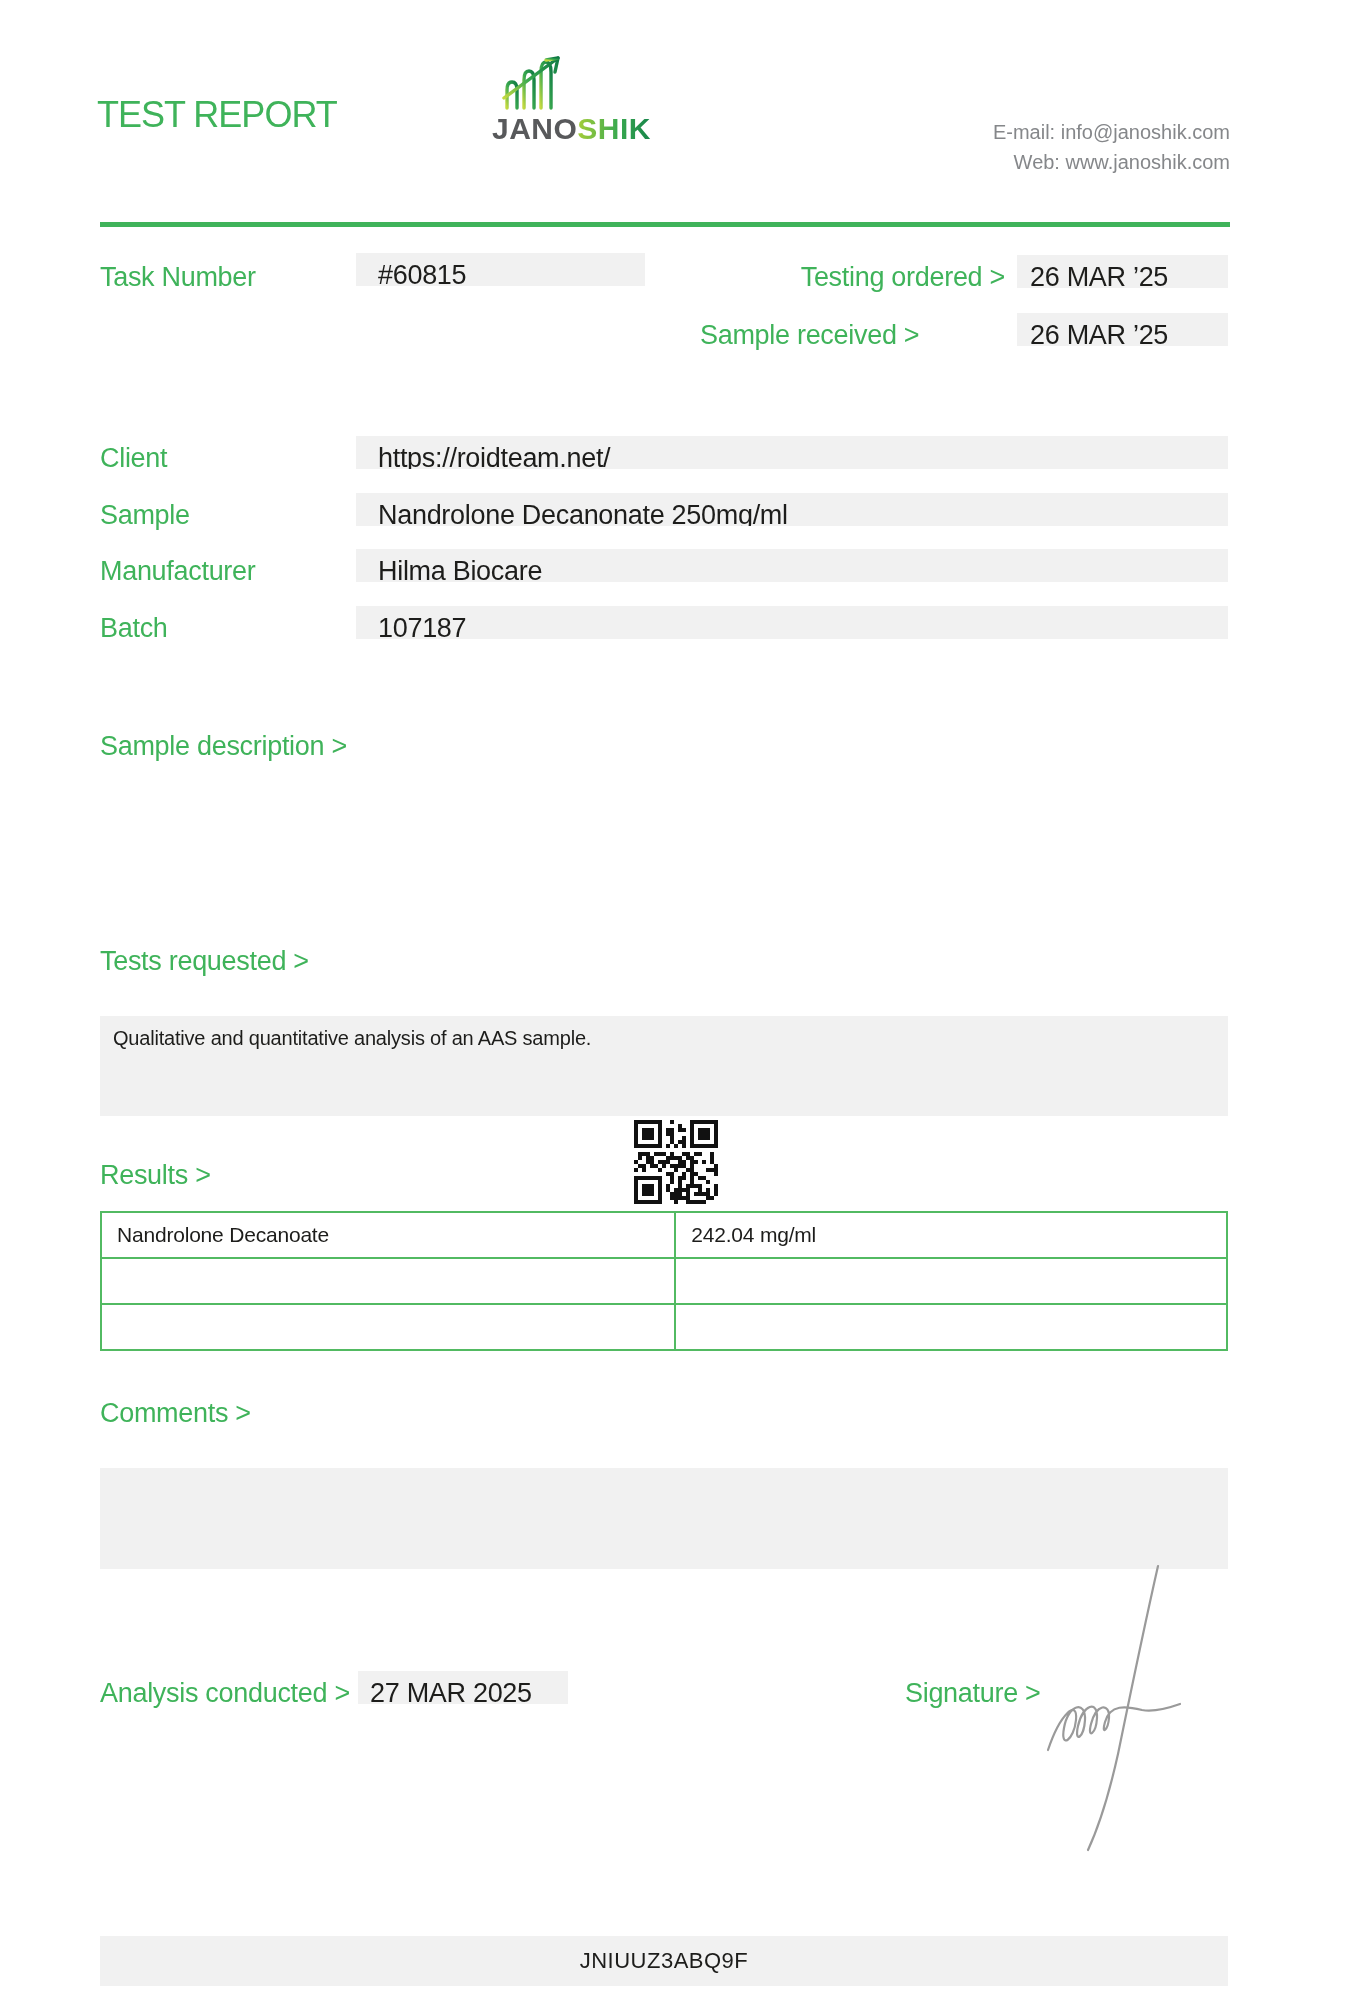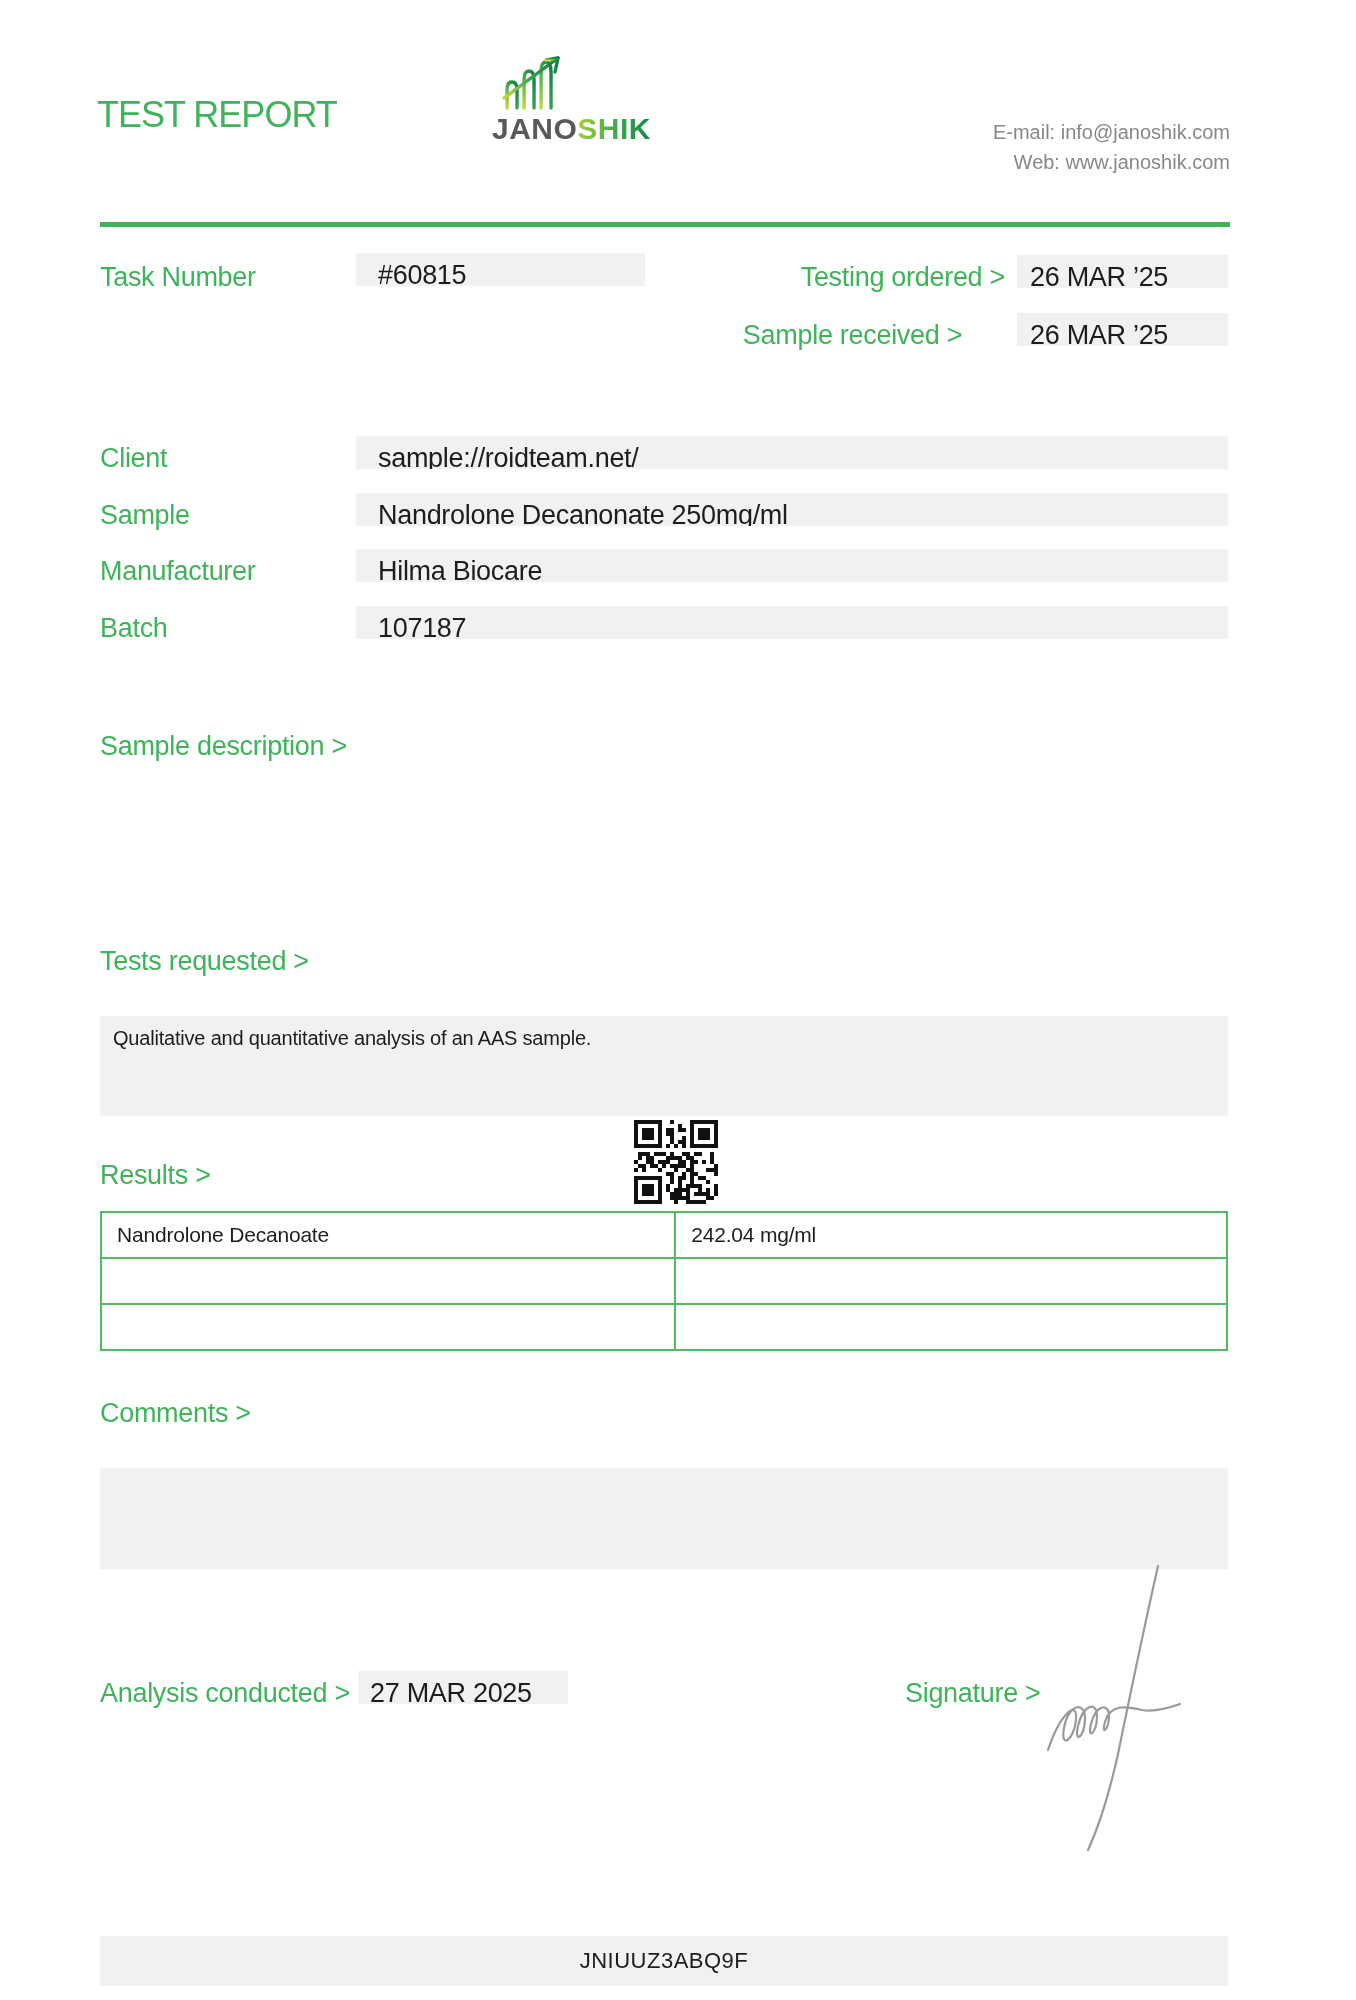--- a/index.html
+++ b/index.html
@@ -82,26 +82,26 @@
   </div>
 
   <div class="abs rule" style="left:100px;top:222px;width:1130px;height:5px;"></div>
 
   <div class="abs glabel" style="left:100px;top:255px;line-height:45px;">Task Number</div>
   <div class="abs vbox" style="left:356px;top:253px;width:267px;padding-left:22px;">#60815</div>
 
   <div class="abs glabel" style="left:700px;top:255px;width:305px;text-align:right;line-height:45px;">Testing ordered  &gt;</div>
   <div class="abs vbox" style="left:1017px;top:255px;width:198px;padding-left:13px;">26 MAR ’25</div>
 
-  <div class="abs glabel" style="left:700px;top:313px;width:305px;text-align:center;line-height:45px;">Sample received &gt;</div>
+  <div class="abs glabel" style="left:700px;top:313px;width:305px;text-align:left;line-height:45px;">Sample received &gt;</div>
   <div class="abs vbox" style="left:1017px;top:313px;width:198px;padding-left:13px;">26 MAR ’25</div>
 
   <div>
     <div class="abs glabel" style="left:100px;top:436px;line-height:45px;">Client</div>
-    <div class="abs vbox" style="left:356px;top:436px;width:850px;padding-left:22px;">sample://roidteam.net/</div>
+    <div class="abs vbox" style="left:356px;top:436px;width:850px;padding-left:22px;">https://roidteam.net/</div>
   </div>
   <div>
     <div class="abs glabel" style="left:100px;top:493px;line-height:45px;">Sample</div>
     <div class="abs vbox" style="left:356px;top:493px;width:850px;padding-left:22px;">Nandrolone Decanonate 250mg/ml</div>
   </div>
   <div>
     <div class="abs glabel" style="left:100px;top:549px;line-height:45px;">Manufacturer</div>
     <div class="abs vbox" style="left:356px;top:549px;width:850px;padding-left:22px;">Hilma Biocare</div>
   </div>
   <div>

